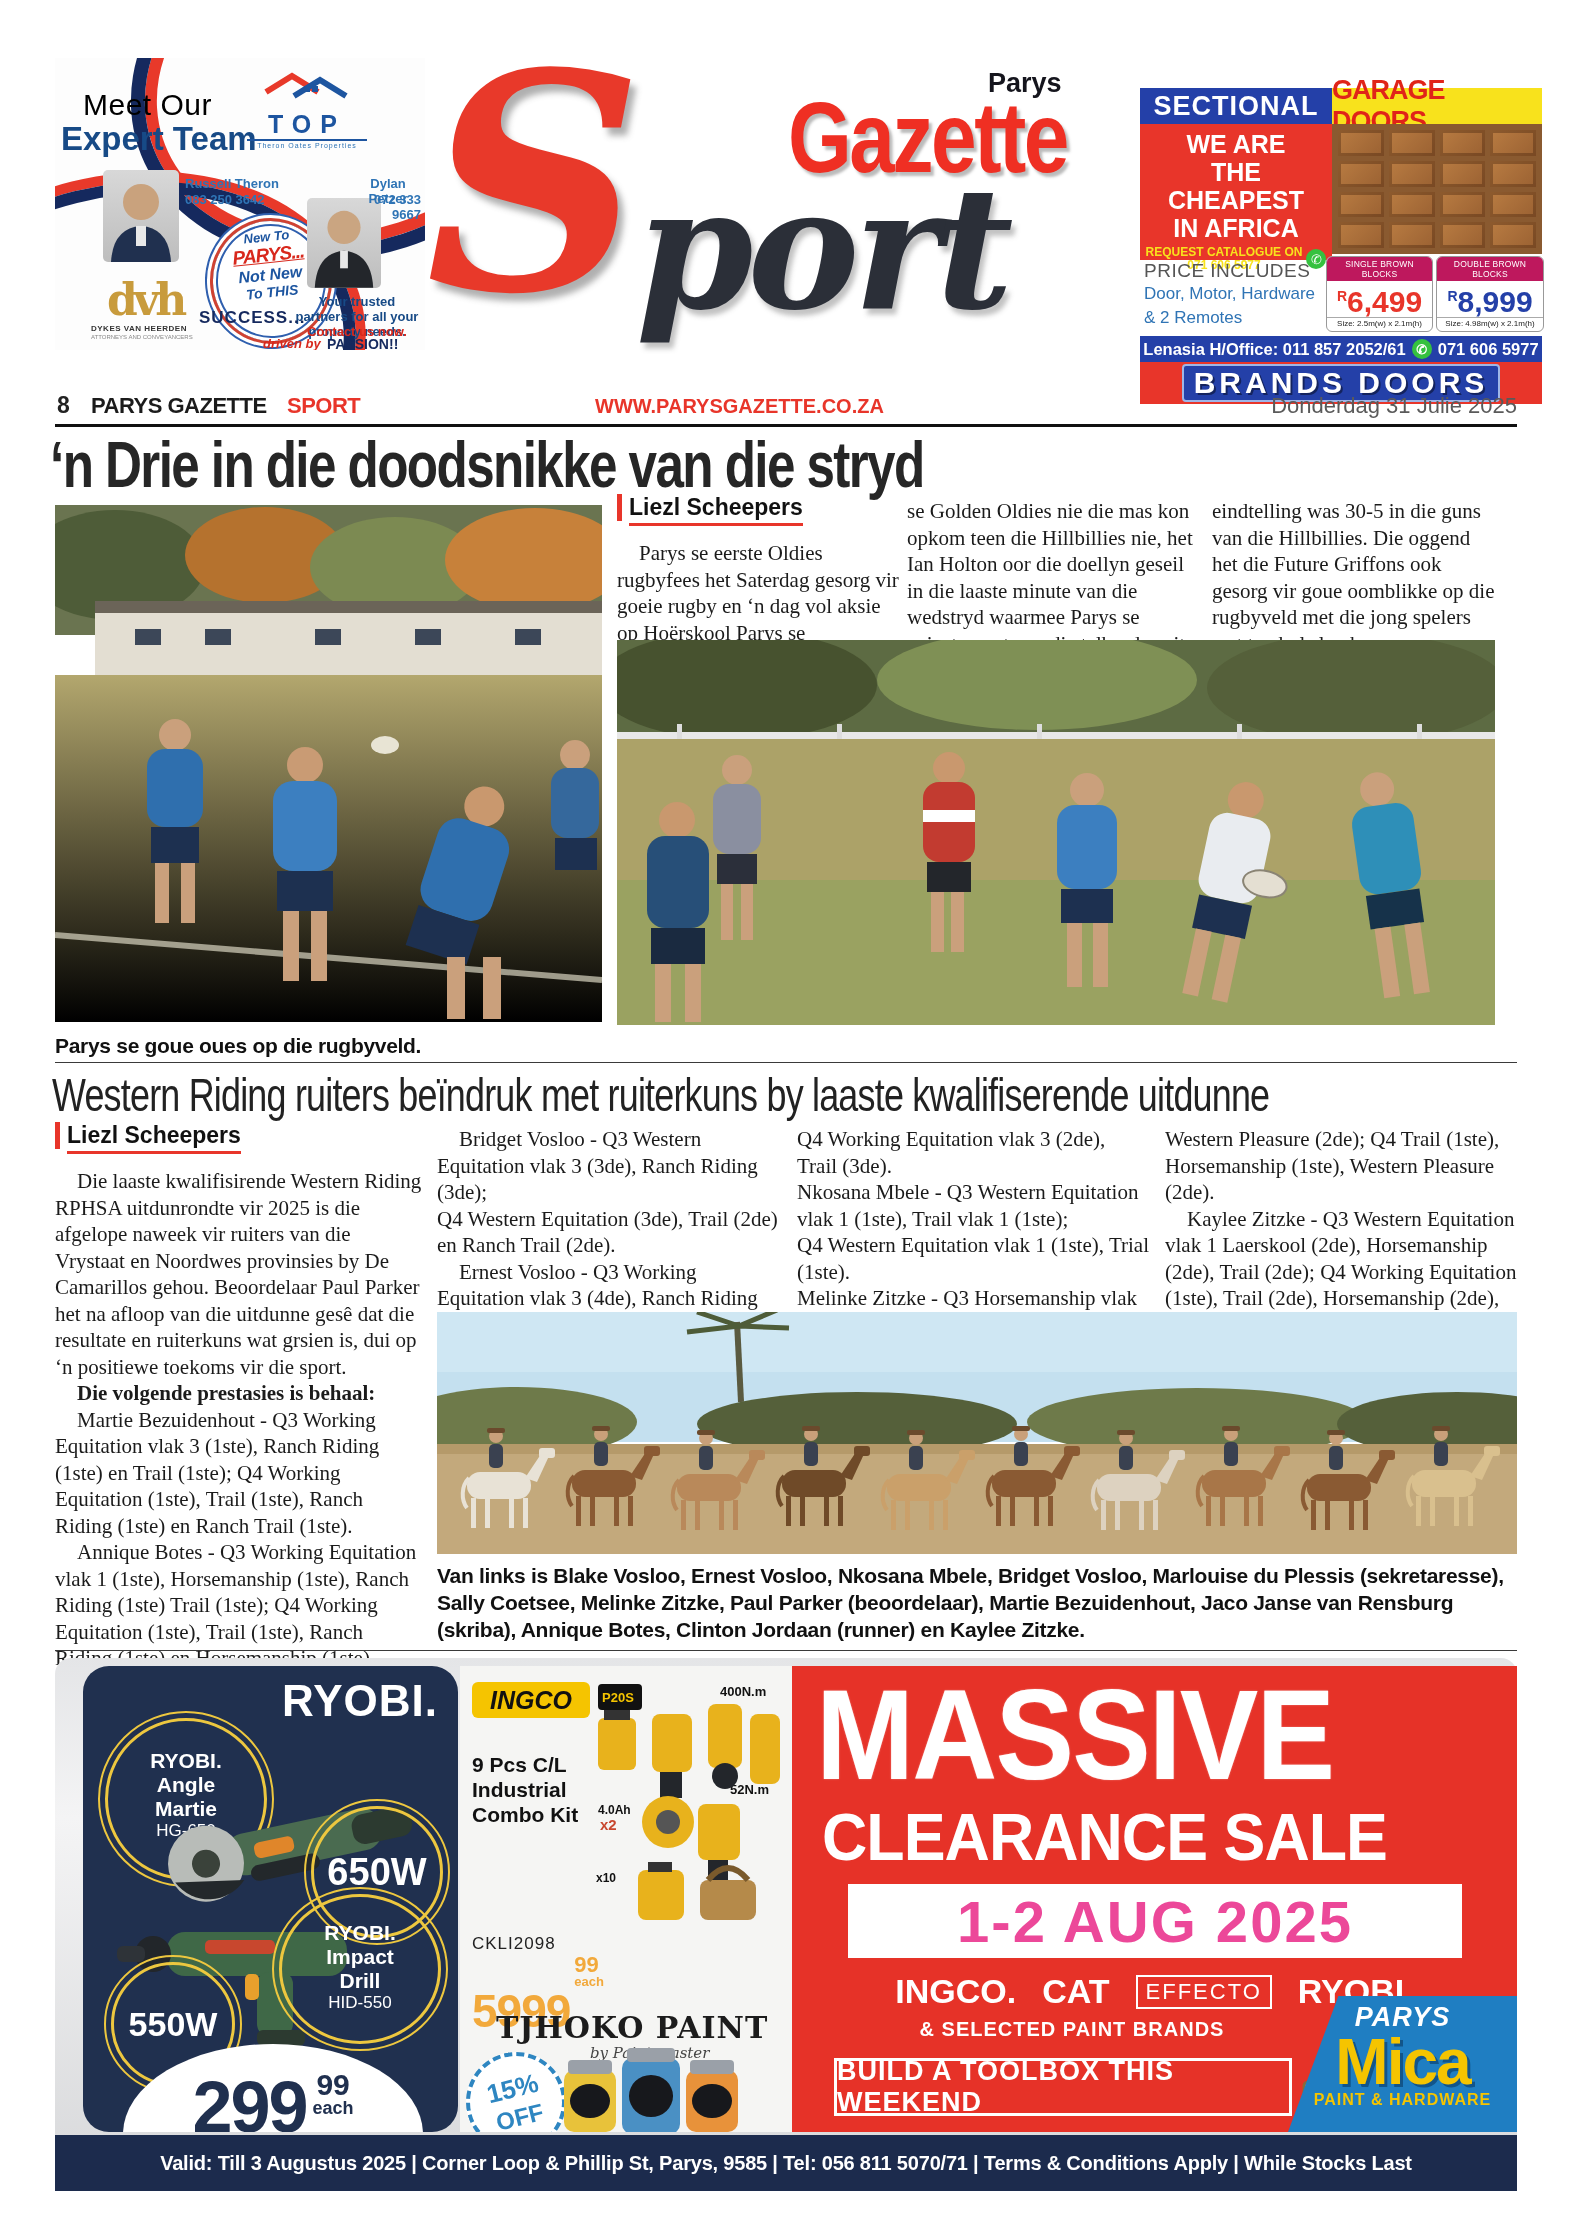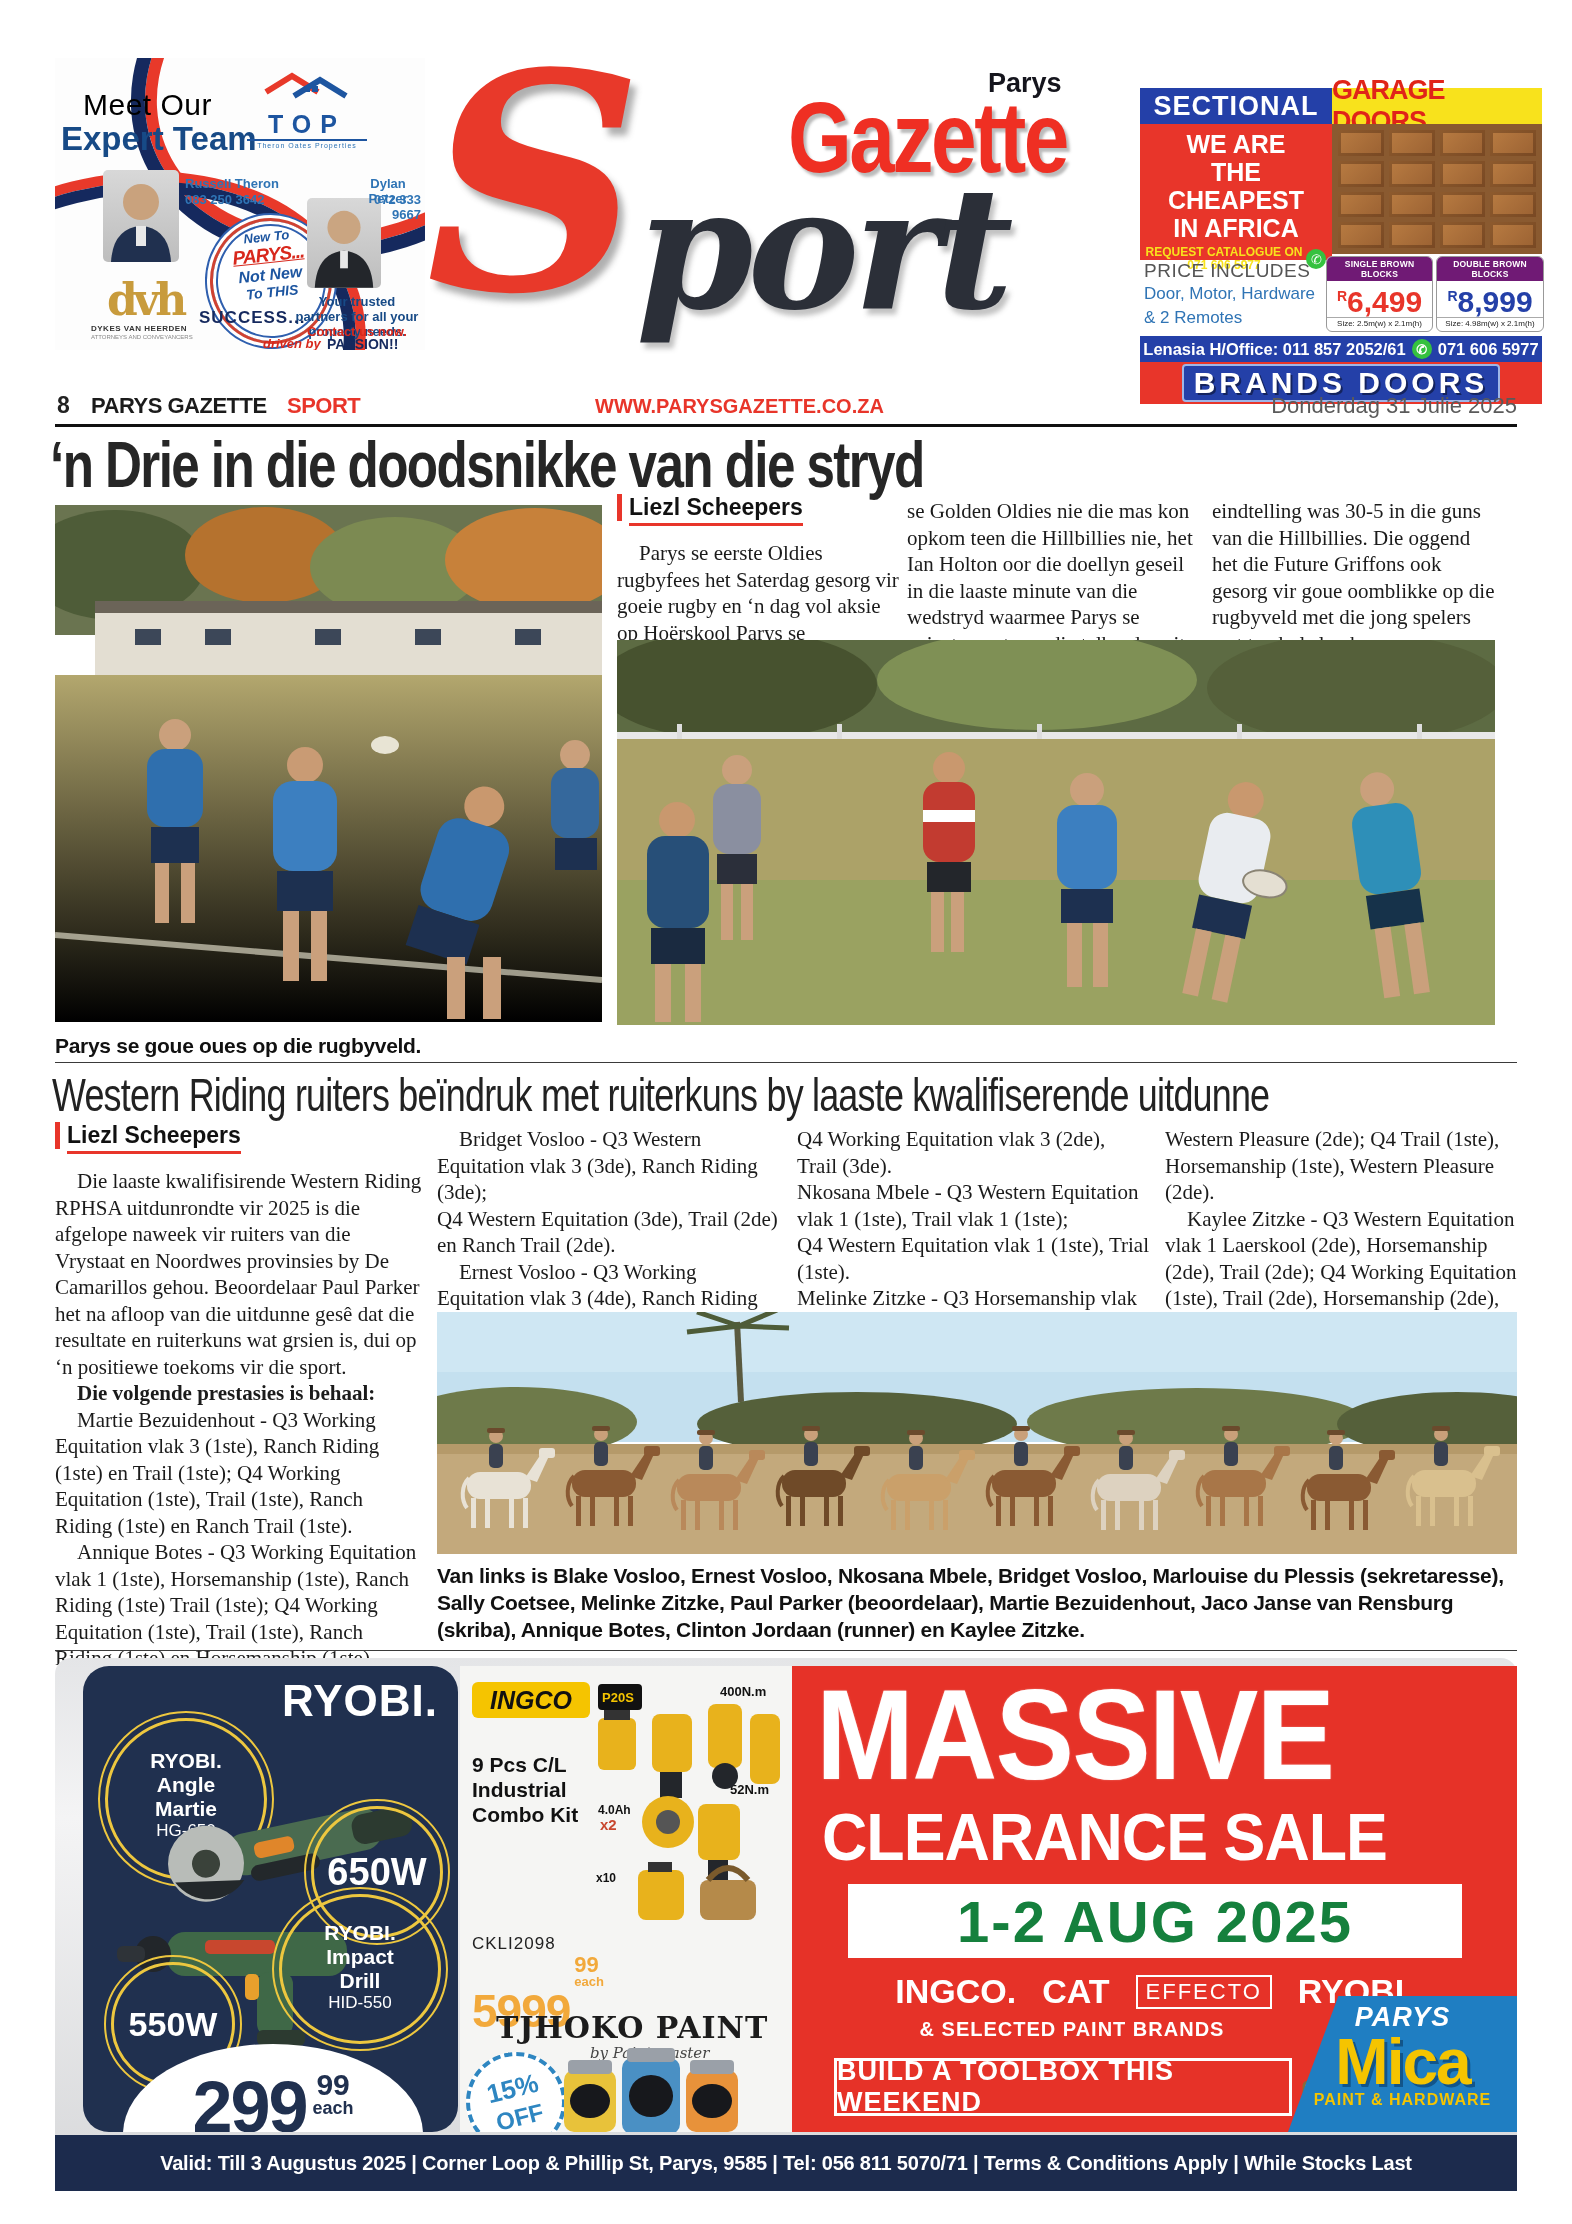--- a/index.html
+++ b/index.html
@@ -45,21 +45,21 @@
   .sect{background:#2440a8;color:#fff;font-weight:bold;font-size:27px;display:flex;align-items:center;justify-content:center;letter-spacing:1px;}
   .gdoors{background:#f8e21c;color:#e02419;font-weight:bold;font-size:27px;display:flex;align-items:center;justify-content:center;letter-spacing:-1px;}
   .cheap{background:#e8352a;color:#fff;text-align:center;}
   .cheap .c1{font-size:25px;font-weight:bold;line-height:28px;}
   .req{color:#f8e21c;font-size:12px;font-weight:bold;line-height:13px;}
   .door-grid{display:grid;grid-template-columns:repeat(4,1fr);grid-template-rows:repeat(4,1fr);gap:5px;background:#8a5a30;padding:6px;}
   .door-grid div{background:linear-gradient(135deg,#b97c42,#9a6132);box-shadow:inset 0 0 0 3px rgba(60,30,10,.35);}
   .pinc{color:#555;font-size:19px;letter-spacing:.5px;}
   .pitem{color:#2f74b5;font-size:17px;}
   .pricebox{background:#fff;border:1px solid #999;border-radius:6px;overflow:hidden;text-align:center;}
-  .pricebox .lbl{background:#701a75;color:#fff;font-size:8.5px;font-weight:bold;letter-spacing:.2px;padding:2px 0;}
+  .pricebox .lbl{background:#be185d;color:#fff;font-size:8.5px;font-weight:normal;letter-spacing:.2px;padding:2px 0;}
   .bigprice{font-weight:bold;font-size:30px;line-height:30px;}
   .psize{font-size:8px;color:#222;border-top:1px solid #aaa;padding-top:1px;}
   .lenasia{background:#2440a8;color:#fff;font-weight:bold;font-size:16.5px;display:flex;align-items:center;justify-content:center;gap:6px;}
   .kingdom{background:#e8352a;display:flex;align-items:center;justify-content:center;}
   .kingdom .inner{background:#2440a8;border-radius:4px;margin:3px;padding:0 10px;color:#fff;font-weight:bold;font-size:30px;letter-spacing:4px;
                   text-shadow:2px 2px 0 #14235e; border:2px solid #9db6e8;}
   .wa{display:inline-flex;width:20px;height:20px;border-radius:50%;background:#35c13f;color:#fff;align-items:center;justify-content:center;font-size:13px;}
   
   .infobar{left:55px;top:390px;width:1462px;height:34px;border-bottom:3px solid #101010;}
   .ib-num{font-weight:bold;font-size:23px;color:#222;}
@@ -108,21 +108,21 @@
   .off{border:4px dashed #2e86c1;border-radius:50%;background:#fff;color:#2e86c1;font-weight:bold;text-align:center;
        transform:rotate(-14deg);display:flex;flex-direction:column;align-items:center;justify-content:center;}
   .jar{border-radius:10px;position:absolute;}
   .jar .lid{position:absolute;left:8%;top:-10px;width:84%;height:14px;background:#9aa0a8;border-radius:4px;}
   .jar .label{position:absolute;left:12%;top:22%;width:76%;height:55%;background:#17181c;border-radius:50%;}
   .red-panel{left:737px;top:8px;width:725px;height:466px;background:#e63228;overflow:hidden;}
   .massive{color:#fff;font-weight:bold;font-size:128px;line-height:110px;letter-spacing:-2px;transform:scaleX(.92);transform-origin:left top;
            text-shadow:0 0 2px rgba(255,255,255,.4);}
   .clearance{color:#fff;font-weight:bold;font-size:66px;line-height:62px;letter-spacing:-1px;transform:scaleX(.95);transform-origin:left top;}
   .dateband{background:#fff;display:flex;align-items:center;justify-content:center;}
-  .dateband span{color:#15803d;font-weight:bold;font-size:58px;letter-spacing:2px;}
+  .dateband span{color:#ec4899;font-weight:bold;font-size:58px;letter-spacing:2px;}
   .brandrow{color:#fff;display:flex;align-items:center;gap:26px;justify-content:center;}
   .brandrow .b{font-weight:bold;font-size:34px;letter-spacing:0;}
   .brandrow .boxed{border:2px solid #fff;font-size:22px;padding:2px 8px;letter-spacing:2px;}
   .selpaint{color:#fff;font-weight:bold;font-size:20px;letter-spacing:1px;text-align:center;}
   .cta{border:3px solid #fff;color:#fff;font-weight:bold;font-size:27px;letter-spacing:1px;display:flex;align-items:center;justify-content:center;}
   .mica{background:#1f7ec2;clip-path:polygon(22% 0,100% 0,100% 100%,0 100%);text-align:center;}
   .mica .town{color:#fff;font-weight:bold;font-style:italic;font-size:27px;letter-spacing:1px;}
   .mica .brand{color:#f5c400;font-weight:bold;font-size:64px;line-height:58px;letter-spacing:-2px;text-shadow:3px 3px 0 #12558a;}
   .mica .sub{color:#f5c400;font-weight:bold;font-size:16px;letter-spacing:1px;}
   .legalbar{left:0px;top:477px;width:1462px;height:56px;background:#1c2b4d;display:flex;align-items:center;justify-content:center;}

